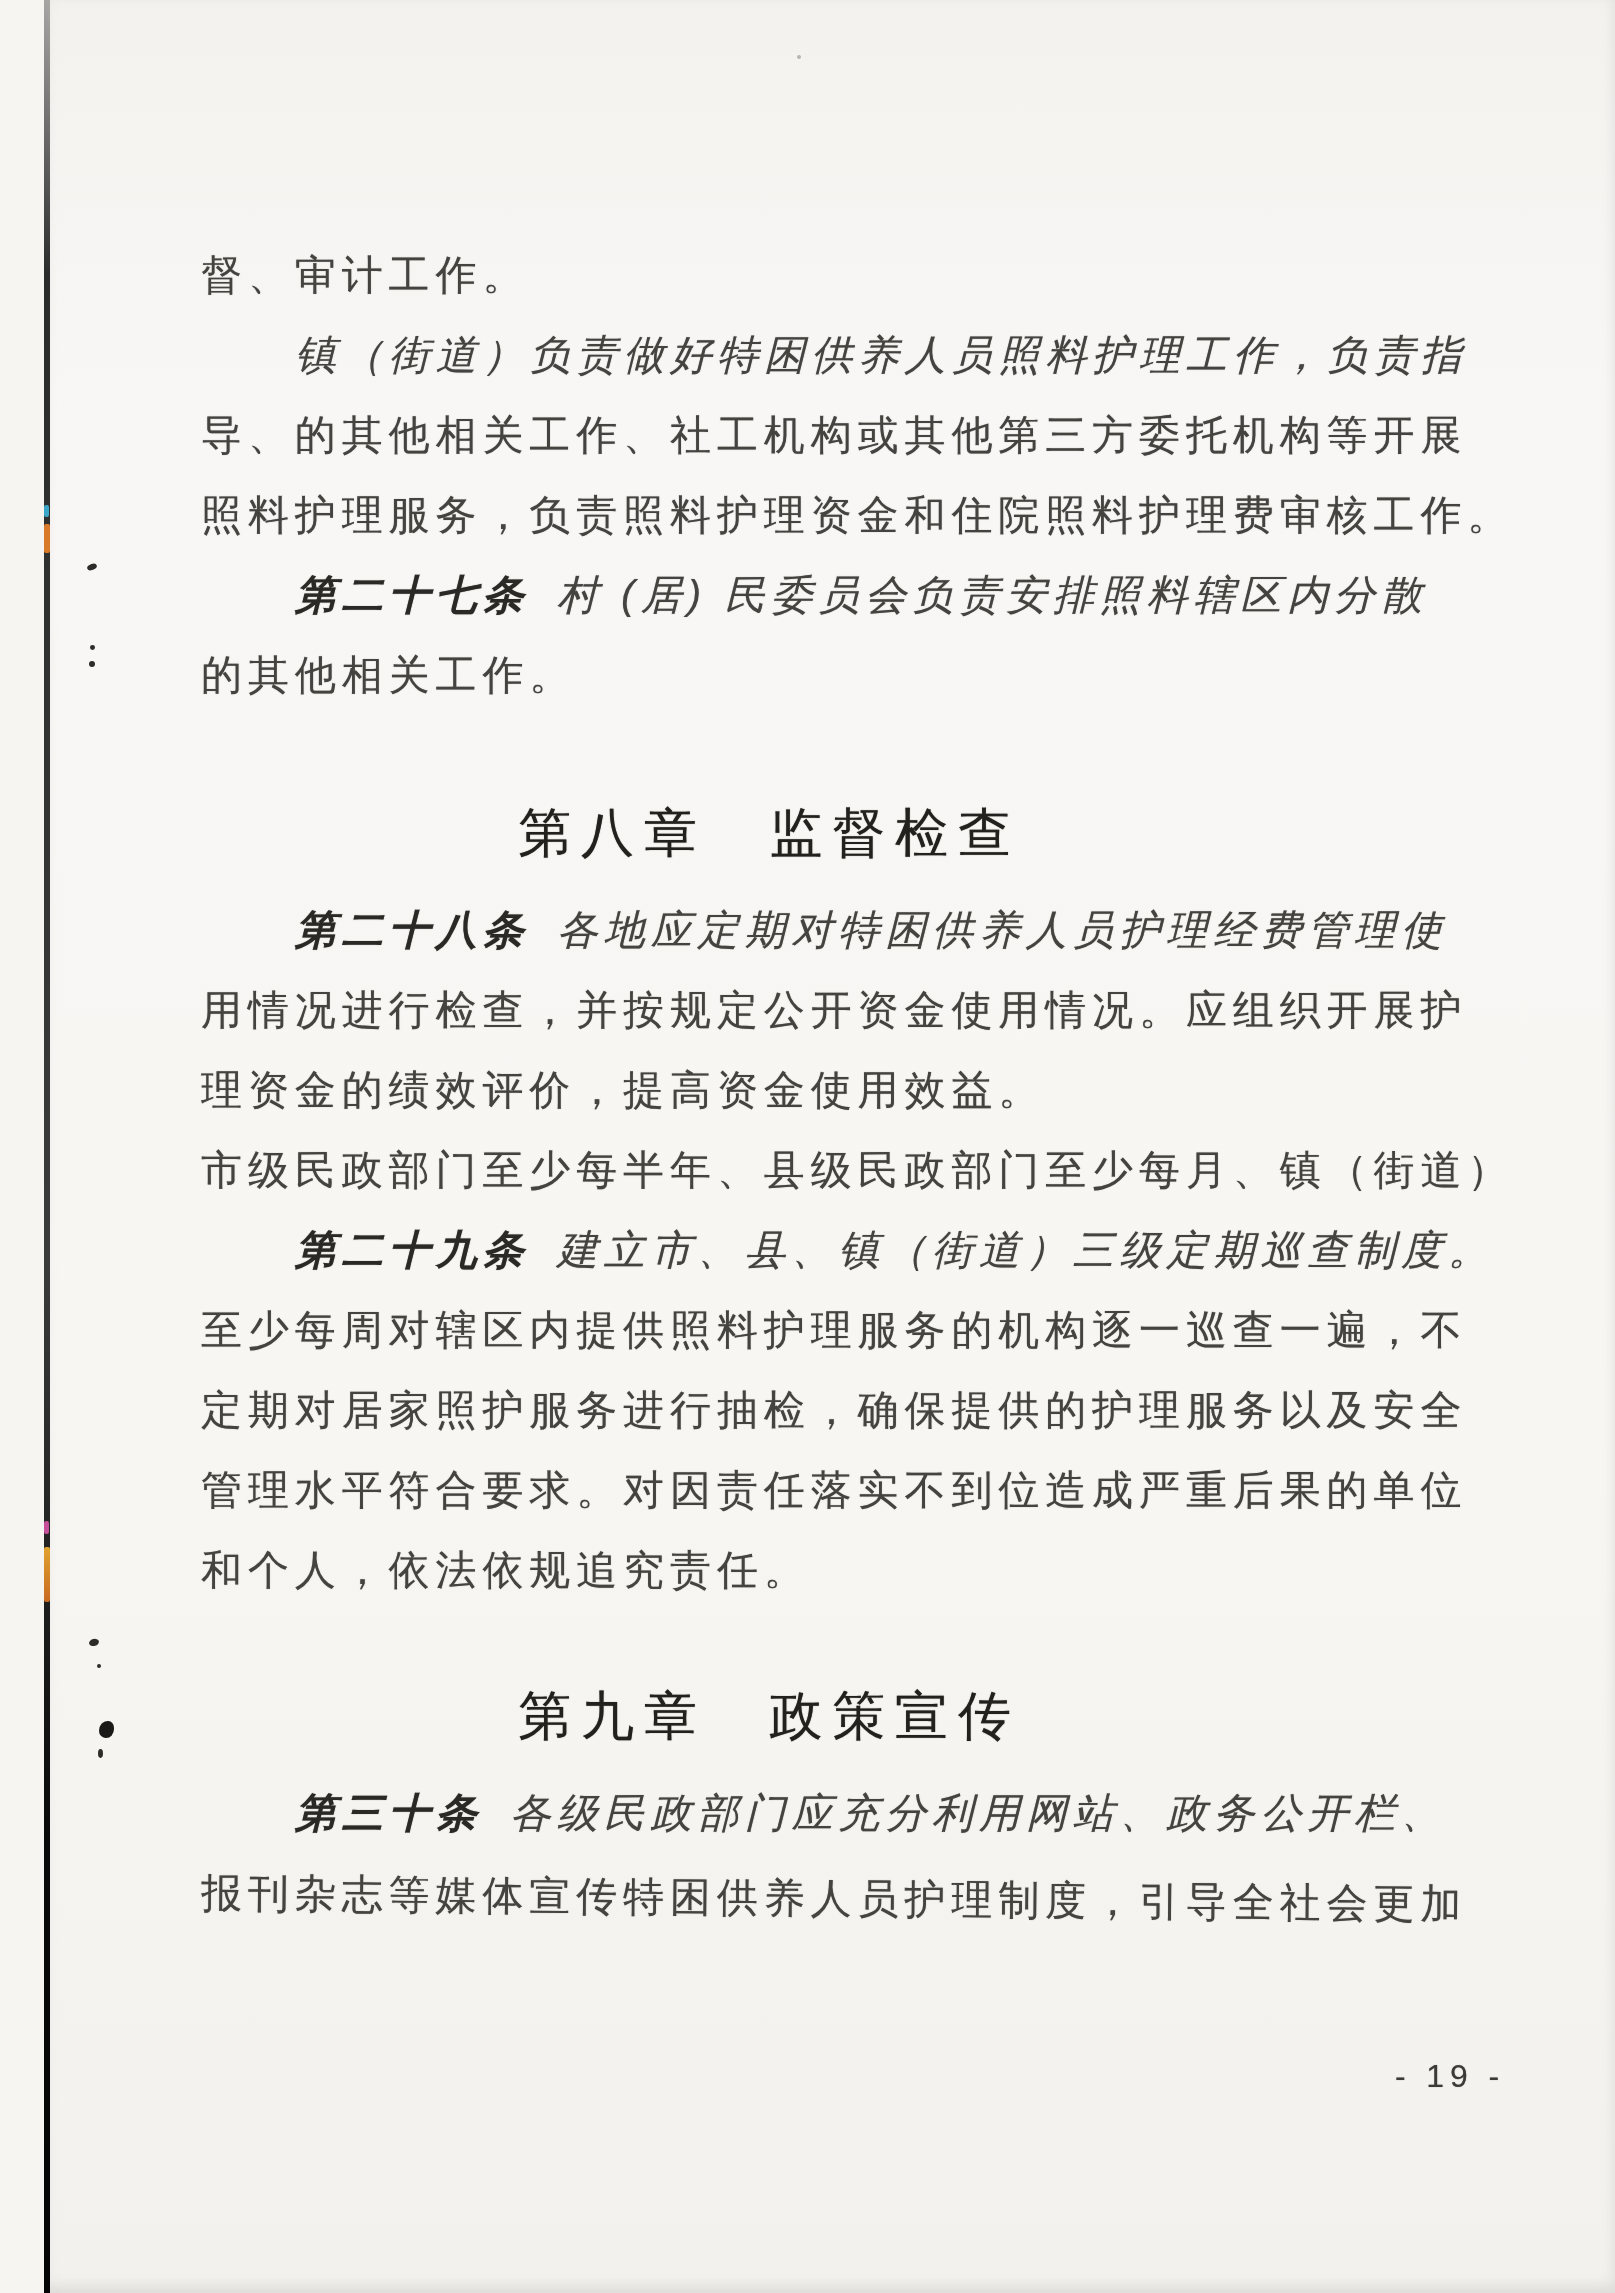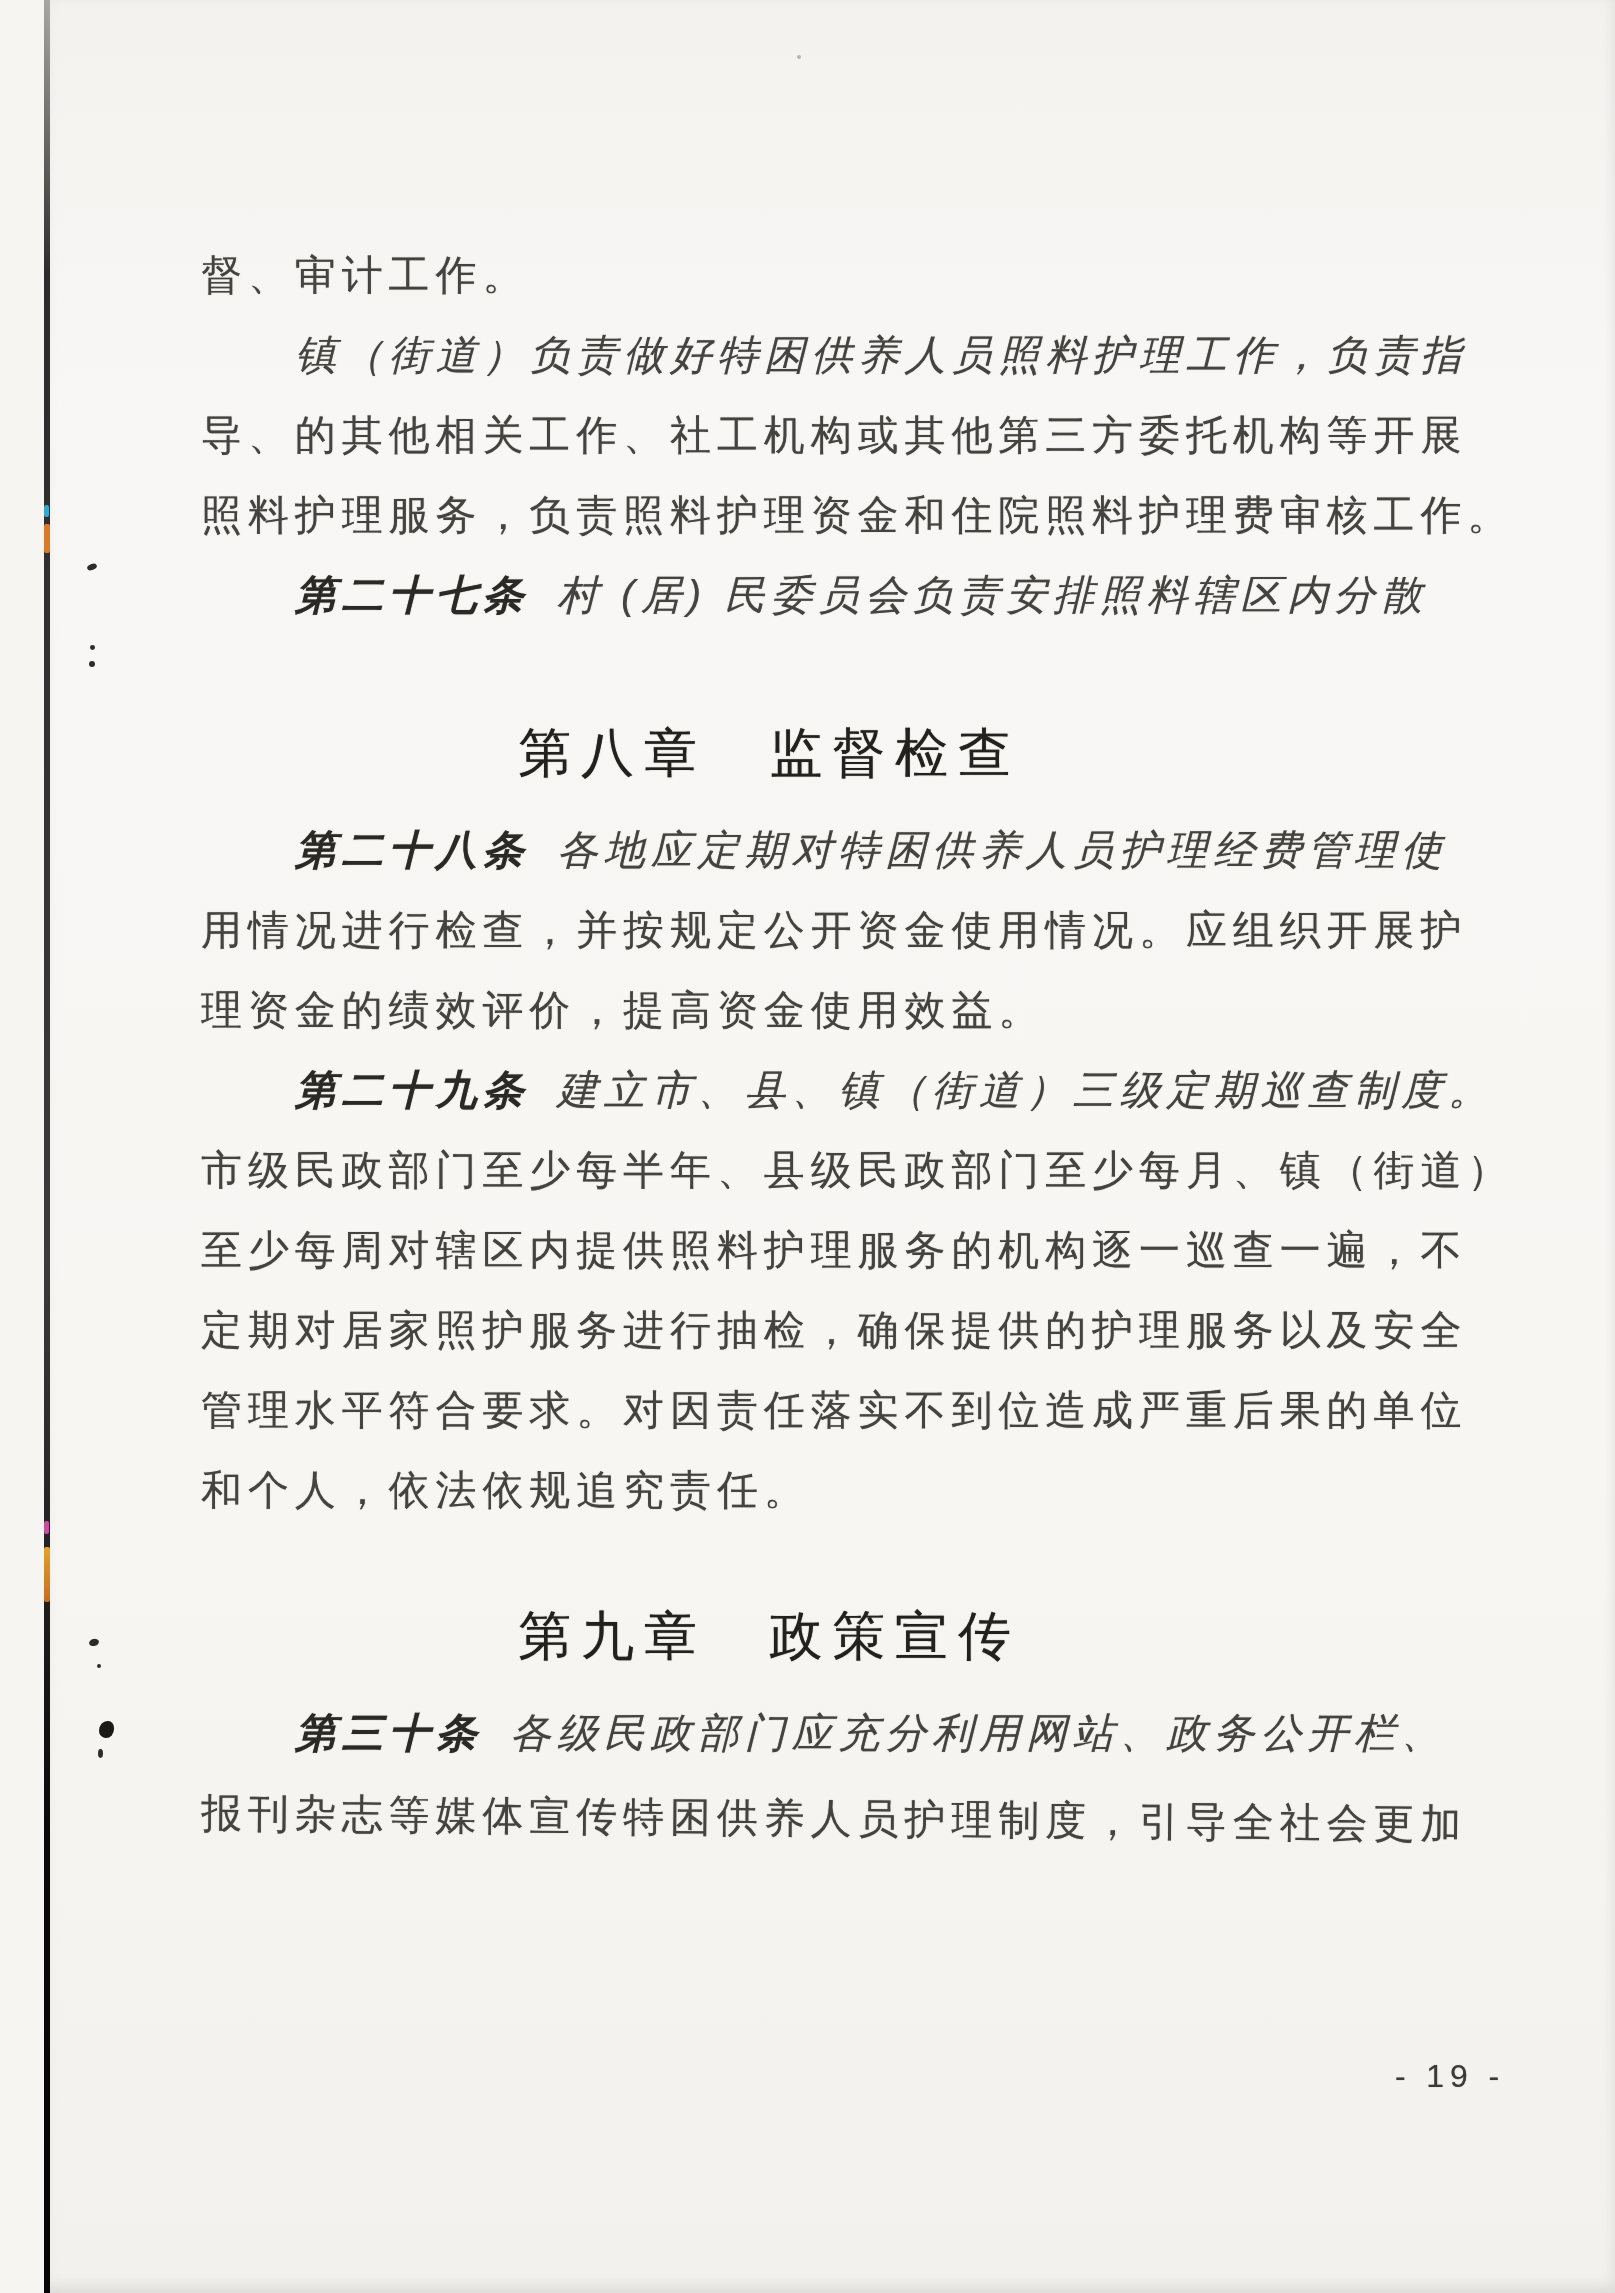--- a/index.html
+++ b/index.html
@@ -111,29 +111,30 @@
 
   <div class="textblock">
 
     <p class="line"><span>督、审计工作。</span></p>
 
     <p class="line indent"><span>镇（街道）负责做好特困供养人员照料护理工作，负责指</span></p>
     <p class="line"><span>导、的其他相关工作、社工机构或其他第三方委托机构等开展</span></p>
     <p class="line"><span>照料护理服务，负责照料护理资金和住院照料护理费审核工作。</span></p>
 
     <p class="line indent"><b class="artnum">第二十七条</b><span>村 (居) 民委员会负责安排照料辖区内分散</span></p>
+    <p class="line"><span>的其他相关工作。</span></p>
 
     <h2 class="chapter">第八章　监督检查</h2>
 
     <p class="line indent"><b class="artnum">第二十八条</b><span>各地应定期对特困供养人员护理经费管理使</span></p>
     <p class="line"><span>用情况进行检查，并按规定公开资金使用情况。应组织开展护</span></p>
     <p class="line"><span>理资金的绩效评价，提高资金使用效益。</span></p>
 
+    <p class="line"><span>市级民政部门至少每半年、县级民政部门至少每月、镇（街道）</span></p>
     <p class="line indent"><b class="artnum">第二十九条</b><span>建立市、县、镇（街道）三级定期巡查制度。</span></p>
-    <p class="line"><span>市级民政部门至少每半年、县级民政部门至少每月、镇（街道）</span></p>
     <p class="line"><span>至少每周对辖区内提供照料护理服务的机构逐一巡查一遍，不</span></p>
     <p class="line"><span>定期对居家照护服务进行抽检，确保提供的护理服务以及安全</span></p>
     <p class="line"><span>管理水平符合要求。对因责任落实不到位造成严重后果的单位</span></p>
     <p class="line"><span>和个人，依法依规追究责任。</span></p>
 
     <h2 class="chapter second">第九章　政策宣传</h2>
 
     <p class="line indent"><b class="artnum">第三十条</b><span>各级民政部门应充分利用网站、政务公开栏、</span></p>
     <p class="line tilted"><span>报刊杂志等媒体宣传特困供养人员护理制度，引导全社会更加</span></p>
 

